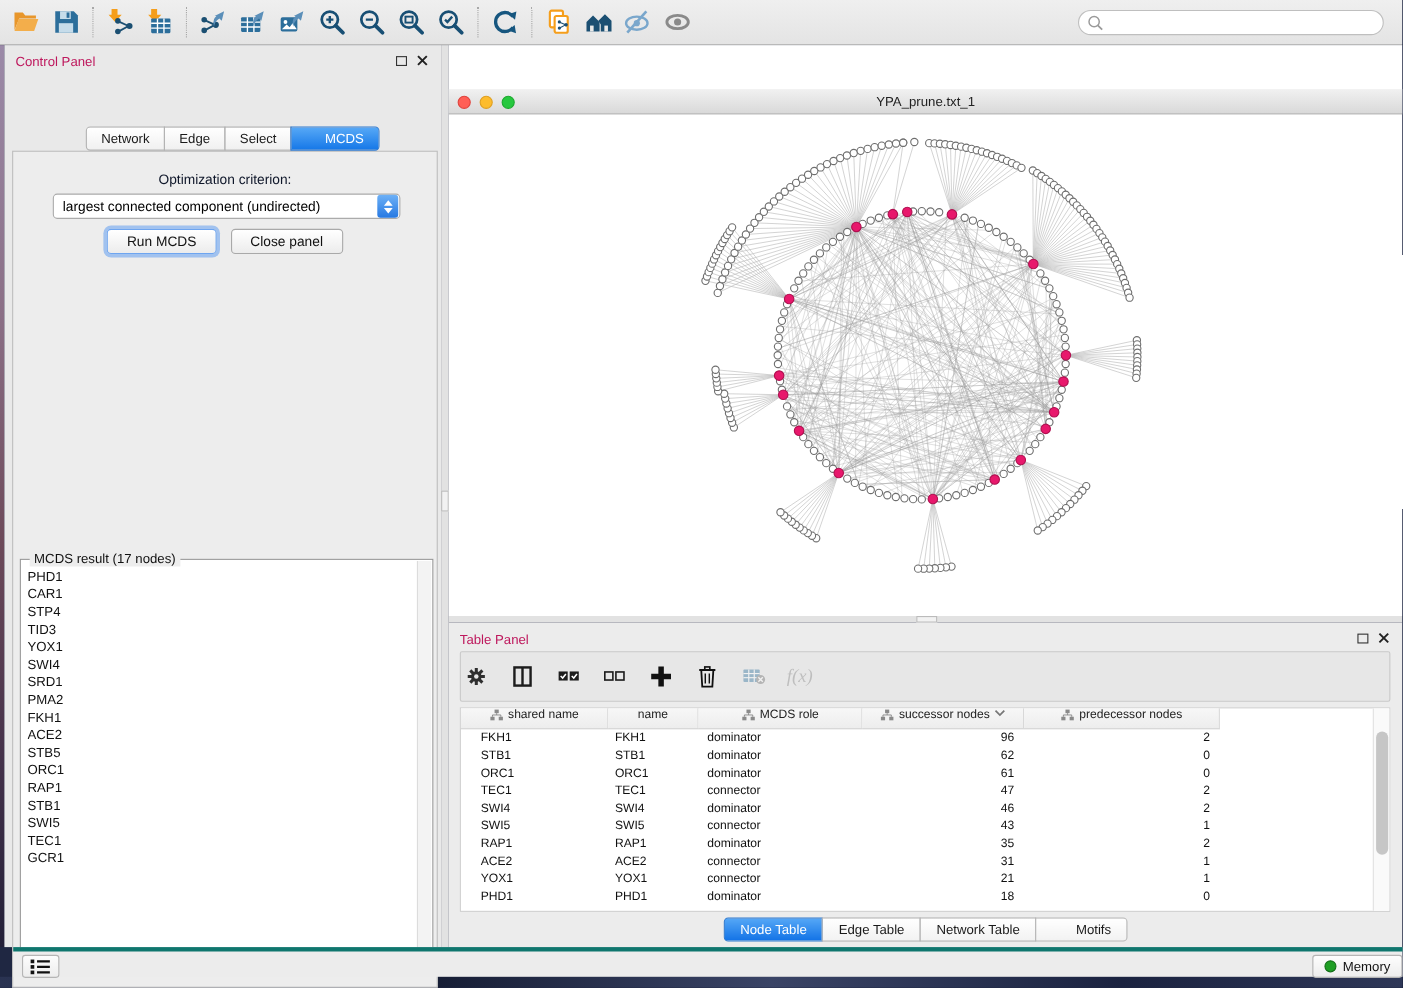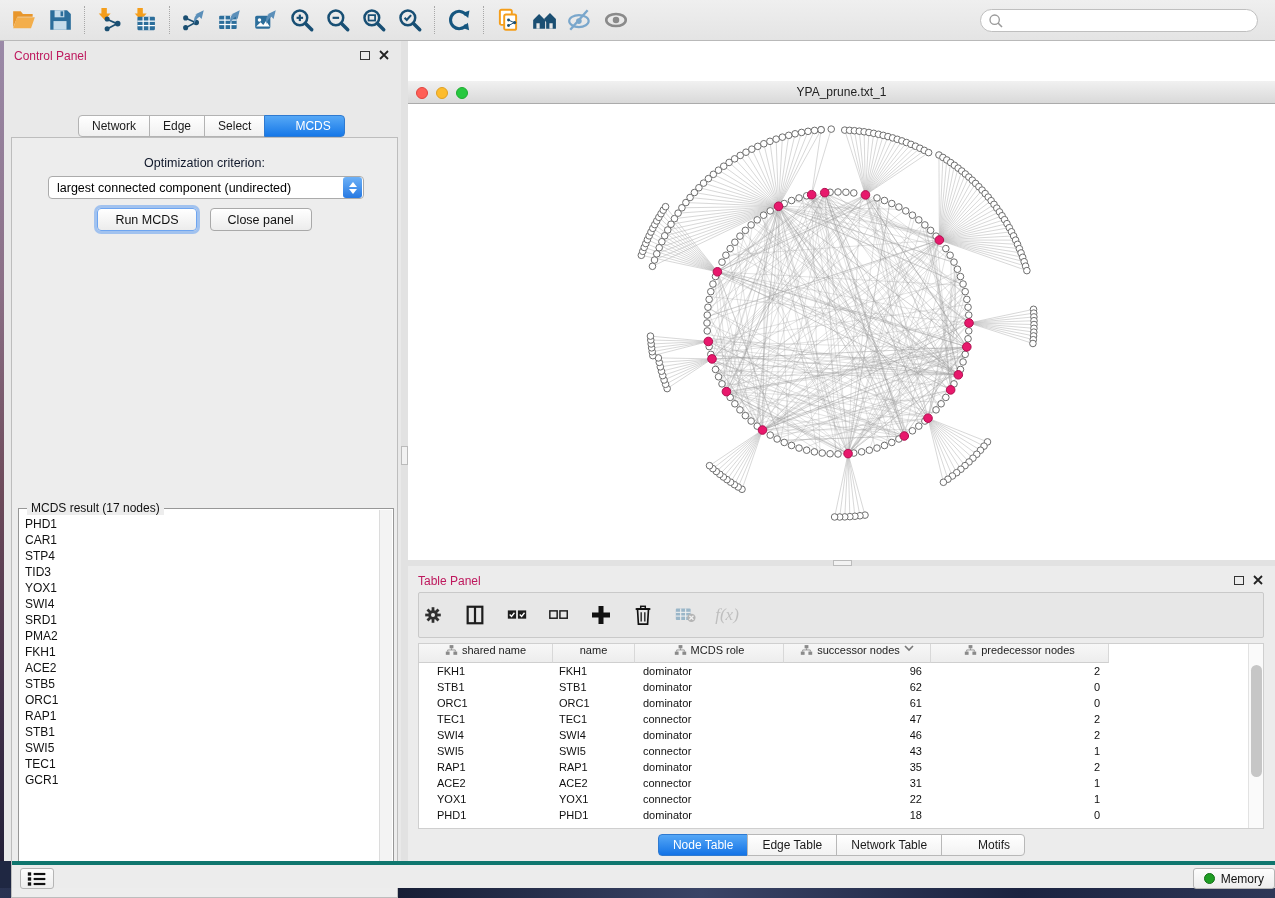--- a/index.html
+++ b/index.html
@@ -1269,21 +1269,21 @@
           <div class="td" style="width: 134px; padding-left: 18px;">ACE2</div>
           <div class="td" style="width: 82px; padding-left: 6px;">ACE2</div>
           <div class="td" style="width: 149px; padding-left: 8px;">connector</div>
           <div class="td num" style="width: 147px;">31</div>
           <div class="td num" style="width: 178px;">1</div>
         </div>
         <div class="tr">
           <div class="td" style="width: 134px; padding-left: 18px;">YOX1</div>
           <div class="td" style="width: 82px; padding-left: 6px;">YOX1</div>
           <div class="td" style="width: 149px; padding-left: 8px;">connector</div>
-          <div class="td num" style="width: 147px;">22</div>
+          <div class="td num" style="width: 147px;">21</div>
           <div class="td num" style="width: 178px;">1</div>
         </div>
         <div class="tr">
           <div class="td" style="width: 134px; padding-left: 18px;">PHD1</div>
           <div class="td" style="width: 82px; padding-left: 6px;">PHD1</div>
           <div class="td" style="width: 149px; padding-left: 8px;">dominator</div>
           <div class="td num" style="width: 147px;">18</div>
           <div class="td num" style="width: 178px;">0</div>
         </div>
       </div>

